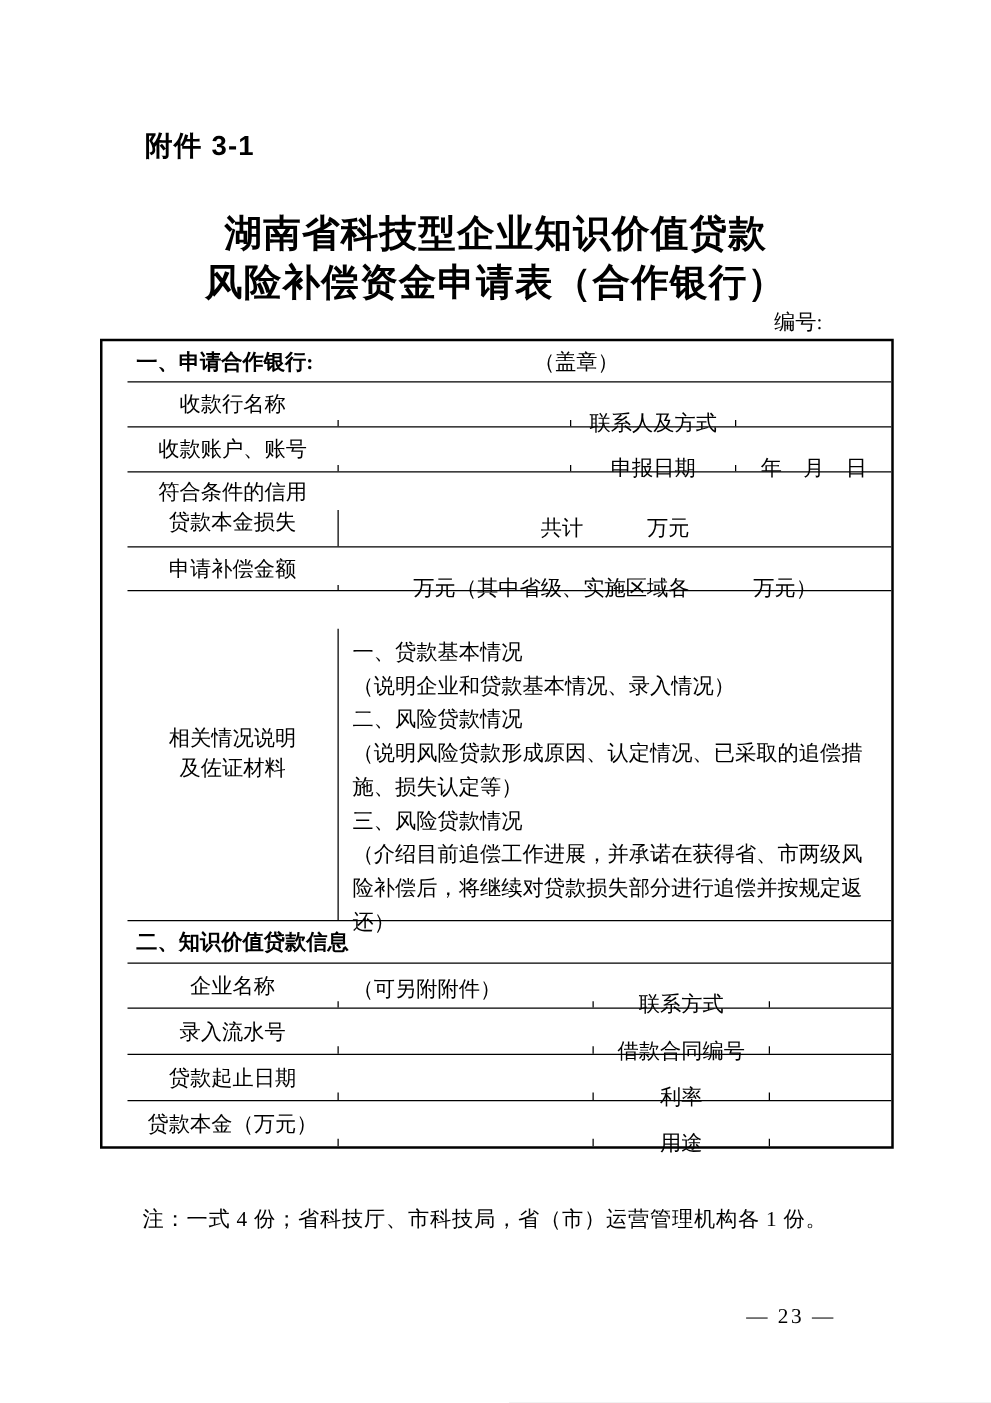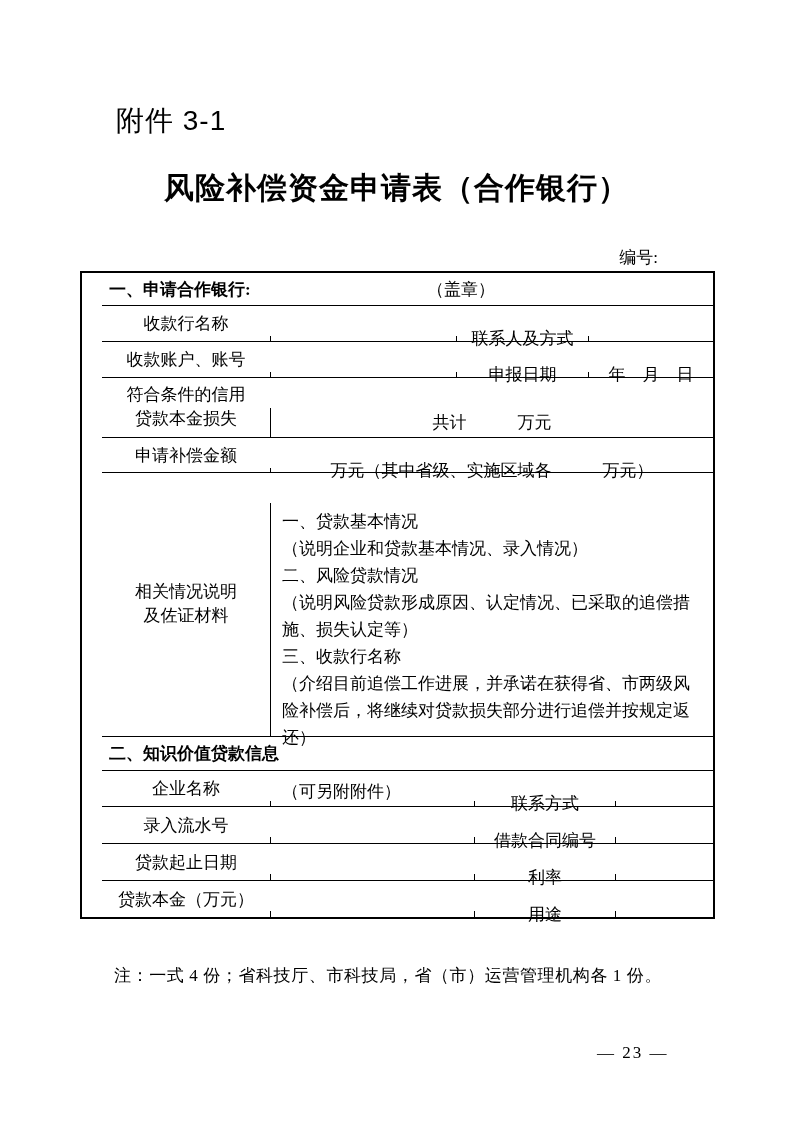--- a/index.html
+++ b/index.html
@@ -9,21 +9,21 @@
     background: #ffffff;
     color: #000;
     font-family: "Liberation Serif", serif;
     overflow: hidden;
     margin: 0 auto;
   }
   * { box-sizing: border-box; }
 
   .attachment {
     position: absolute; left: 116px; top: 102px;
-    font-size: 28px; font-weight: normal;
+    font-size: 22px; font-weight: bold;
     font-family: "Liberation Sans", sans-serif;
     letter-spacing: 1px;
   }
   .title {
     position: absolute; left: 0; right: 0; top: 168px;
     text-align: center;
     font-size: 30px; font-weight: bold;
     font-family: "Liberation Sans", sans-serif;
     line-height: 39px;
     letter-spacing: 1px;
@@ -89,20 +89,21 @@
   }
 </style>
 </head>
 <body>
 
 <div class="page">
 
   <div class="attachment">附件 3-1</div>
 
   <div class="title">
+    <div>湖南省科技型企业知识价值贷款</div>
     <div>风险补偿资金申请表（合作银行）</div>
   </div>
 
   <div class="number">编号:</div>
 
   <div class="tbl">
 
     <div class="row r1">
       <div class="hdrtext">一、申请合作银行:</div>
       <div class="seal">（盖章）</div>
@@ -138,21 +139,21 @@
     <div class="row r6">
       <div class="cell c1 twoLine">
         <span>相关情况说明</span>
         <span>及佐证材料</span>
       </div>
       <div class="cell cwide materials-content">
         <span class="mline">一、贷款基本情况</span>
         <span class="mline">（说明企业和贷款基本情况、录入情况）</span>
         <span class="mline">二、风险贷款情况</span>
         <span class="mline">（说明风险贷款形成原因、认定情况、已采取的追偿措施、损失认定等）</span>
-        <span class="mline">三、收款行名称</span>
+        <span class="mline">三、风险贷款情况</span>
         <span class="mline">（介绍目前追偿工作进展，并承诺在获得省、市两级风险补偿后，将继续对贷款损失部分进行追偿并按规定返还）</span>
         <span class="mline gap-top">（可另附附件）</span>
       </div>
     </div>
 
     <div class="row r7">
       <div class="hdrtext">二、知识价值贷款信息</div>
     </div>
 
     <div class="row r8">

